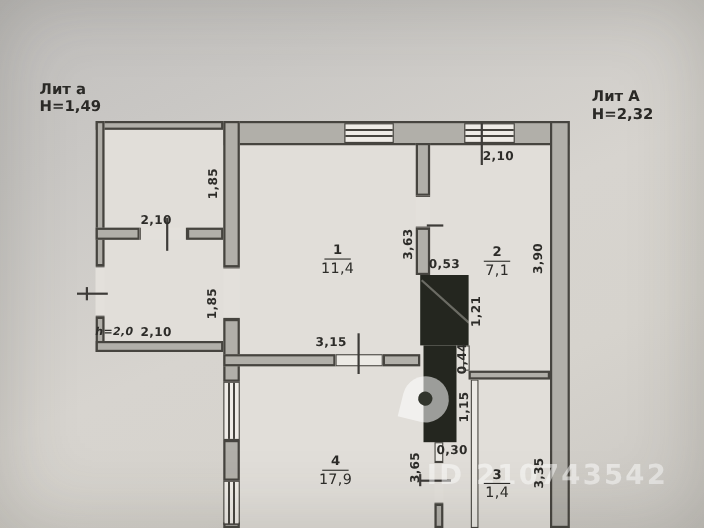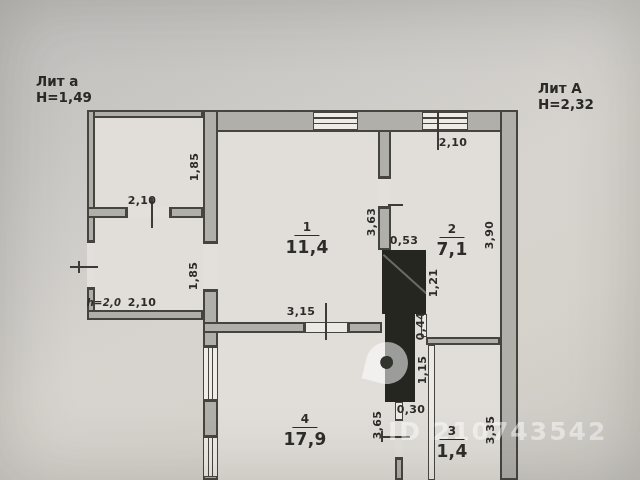--- a/index.html
+++ b/index.html
@@ -23,21 +23,21 @@
   .tick{position:absolute;background:#3d3b38;z-index:6;}
   .dim{position:absolute;color:#2d2c29;font-size:11px;font-weight:700;white-space:nowrap;
        transform:translate(-50%,-50%);z-index:10;letter-spacing:.3px;}
   .vdim{position:absolute;color:#2d2c29;font-size:11px;font-weight:700;white-space:nowrap;
        transform:translate(-50%,-50%) rotate(-90deg);z-index:10;letter-spacing:.3px;}
   .it{font-style:italic;font-size:10px;}
   .lit{position:absolute;color:#2b2a27;font-size:13.5px;font-weight:700;line-height:1.15;z-index:10;}
   .lit .t{text-underline-offset:2px;}
   .roomlbl{position:absolute;color:#2d2c29;text-align:center;transform:translateX(-50%);z-index:10;}
   .roomlbl .n{display:inline-block;font-size:12px;font-weight:700;border-bottom:1.5px solid #2d2c29;padding:0 8px 1px;line-height:1.1;}
-  .roomlbl .a{font-size:17px;font-weight:700;margin-top:1px;letter-spacing:.3px;}
+  .roomlbl .a{font-size:13px;font-weight:400;margin-top:1px;letter-spacing:.3px;}
   .wm-brand{position:absolute;color:rgba(255,255,255,.55);font-weight:700;font-size:47px;letter-spacing:5px;z-index:7;line-height:1;}
   .wm-id{position:absolute;color:rgba(255,255,255,.5);font-weight:700;font-size:25px;letter-spacing:2px;z-index:7;line-height:1;}
   .pin{position:absolute;width:42px;height:42px;background:rgba(255,255,255,.55);
        border-radius:50% 50% 50% 0;transform:rotate(14deg);z-index:7;}
   .pin .dot{position:absolute;left:14px;top:14px;width:13px;height:13px;border-radius:50%;background:#31342c;}
 </style>
 </head>
 <body>
 
 <div class="stage">

